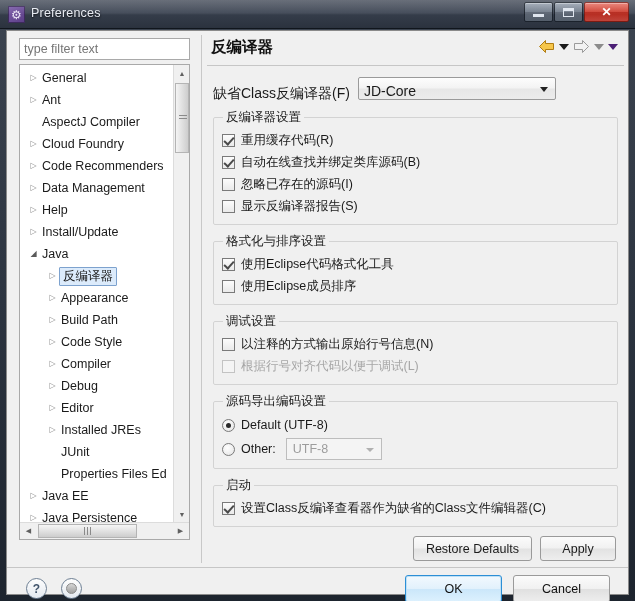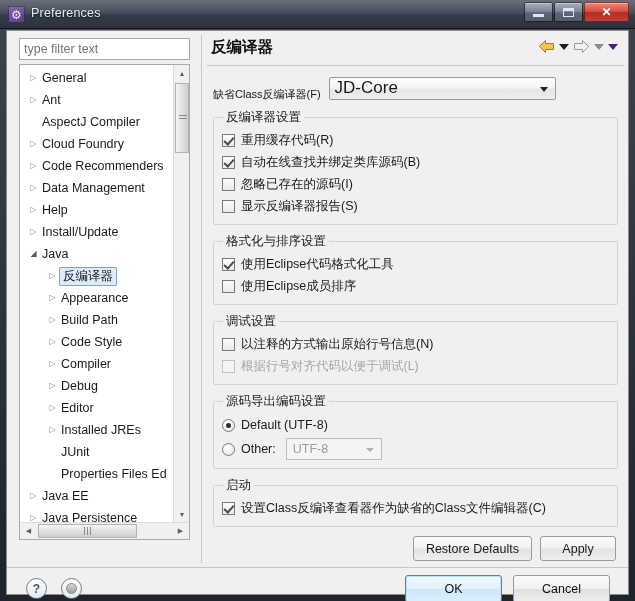--- a/index.html
+++ b/index.html
@@ -218,29 +218,29 @@
   }
   .tri-down.gray { border-top-color: #8b8b8b; }
   .tri-down.purple { border-top-color: #4b1f75; }
 
   #page-body {
     position: relative;
     padding: 8px 6px 0 6px;
   }
 
   .row-combo { display: flex; align-items: center; height: 24px; margin: 2px 0 9px 0; }
-  .row-combo .lbl { font-size: 11px; color: #1a1a1a; margin-right: 8px; margin-top: 12px; }
+  .row-combo .lbl { font-size: 14px; color: #1a1a1a; margin-right: 8px; margin-top: 12px; }
   .combo {
     position: relative;
-    width: 227px; height: 23px;
+    width: 198px; height: 23px;
     border: 1px solid #9a9a9a;
     border-radius: 2px;
     background: linear-gradient(to bottom, #fdfdfd 0%, #f3f3f3 48%, #e7e7e7 52%, #ececec 100%);
-    font-size: 17px; color: #1a1a1a;
-    display: flex; align-items: flex-start;
+    font-size: 14px; color: #1a1a1a;
+    display: flex; align-items: flex-end;
     padding-left: 5px;
   }
   .combo .caret {
     position: absolute; right: 7px; top: 9px;
     width: 0; height: 0;
     border-left: 4.5px solid transparent;
     border-right: 4.5px solid transparent;
     border-top: 5px solid #222;
   }
 

